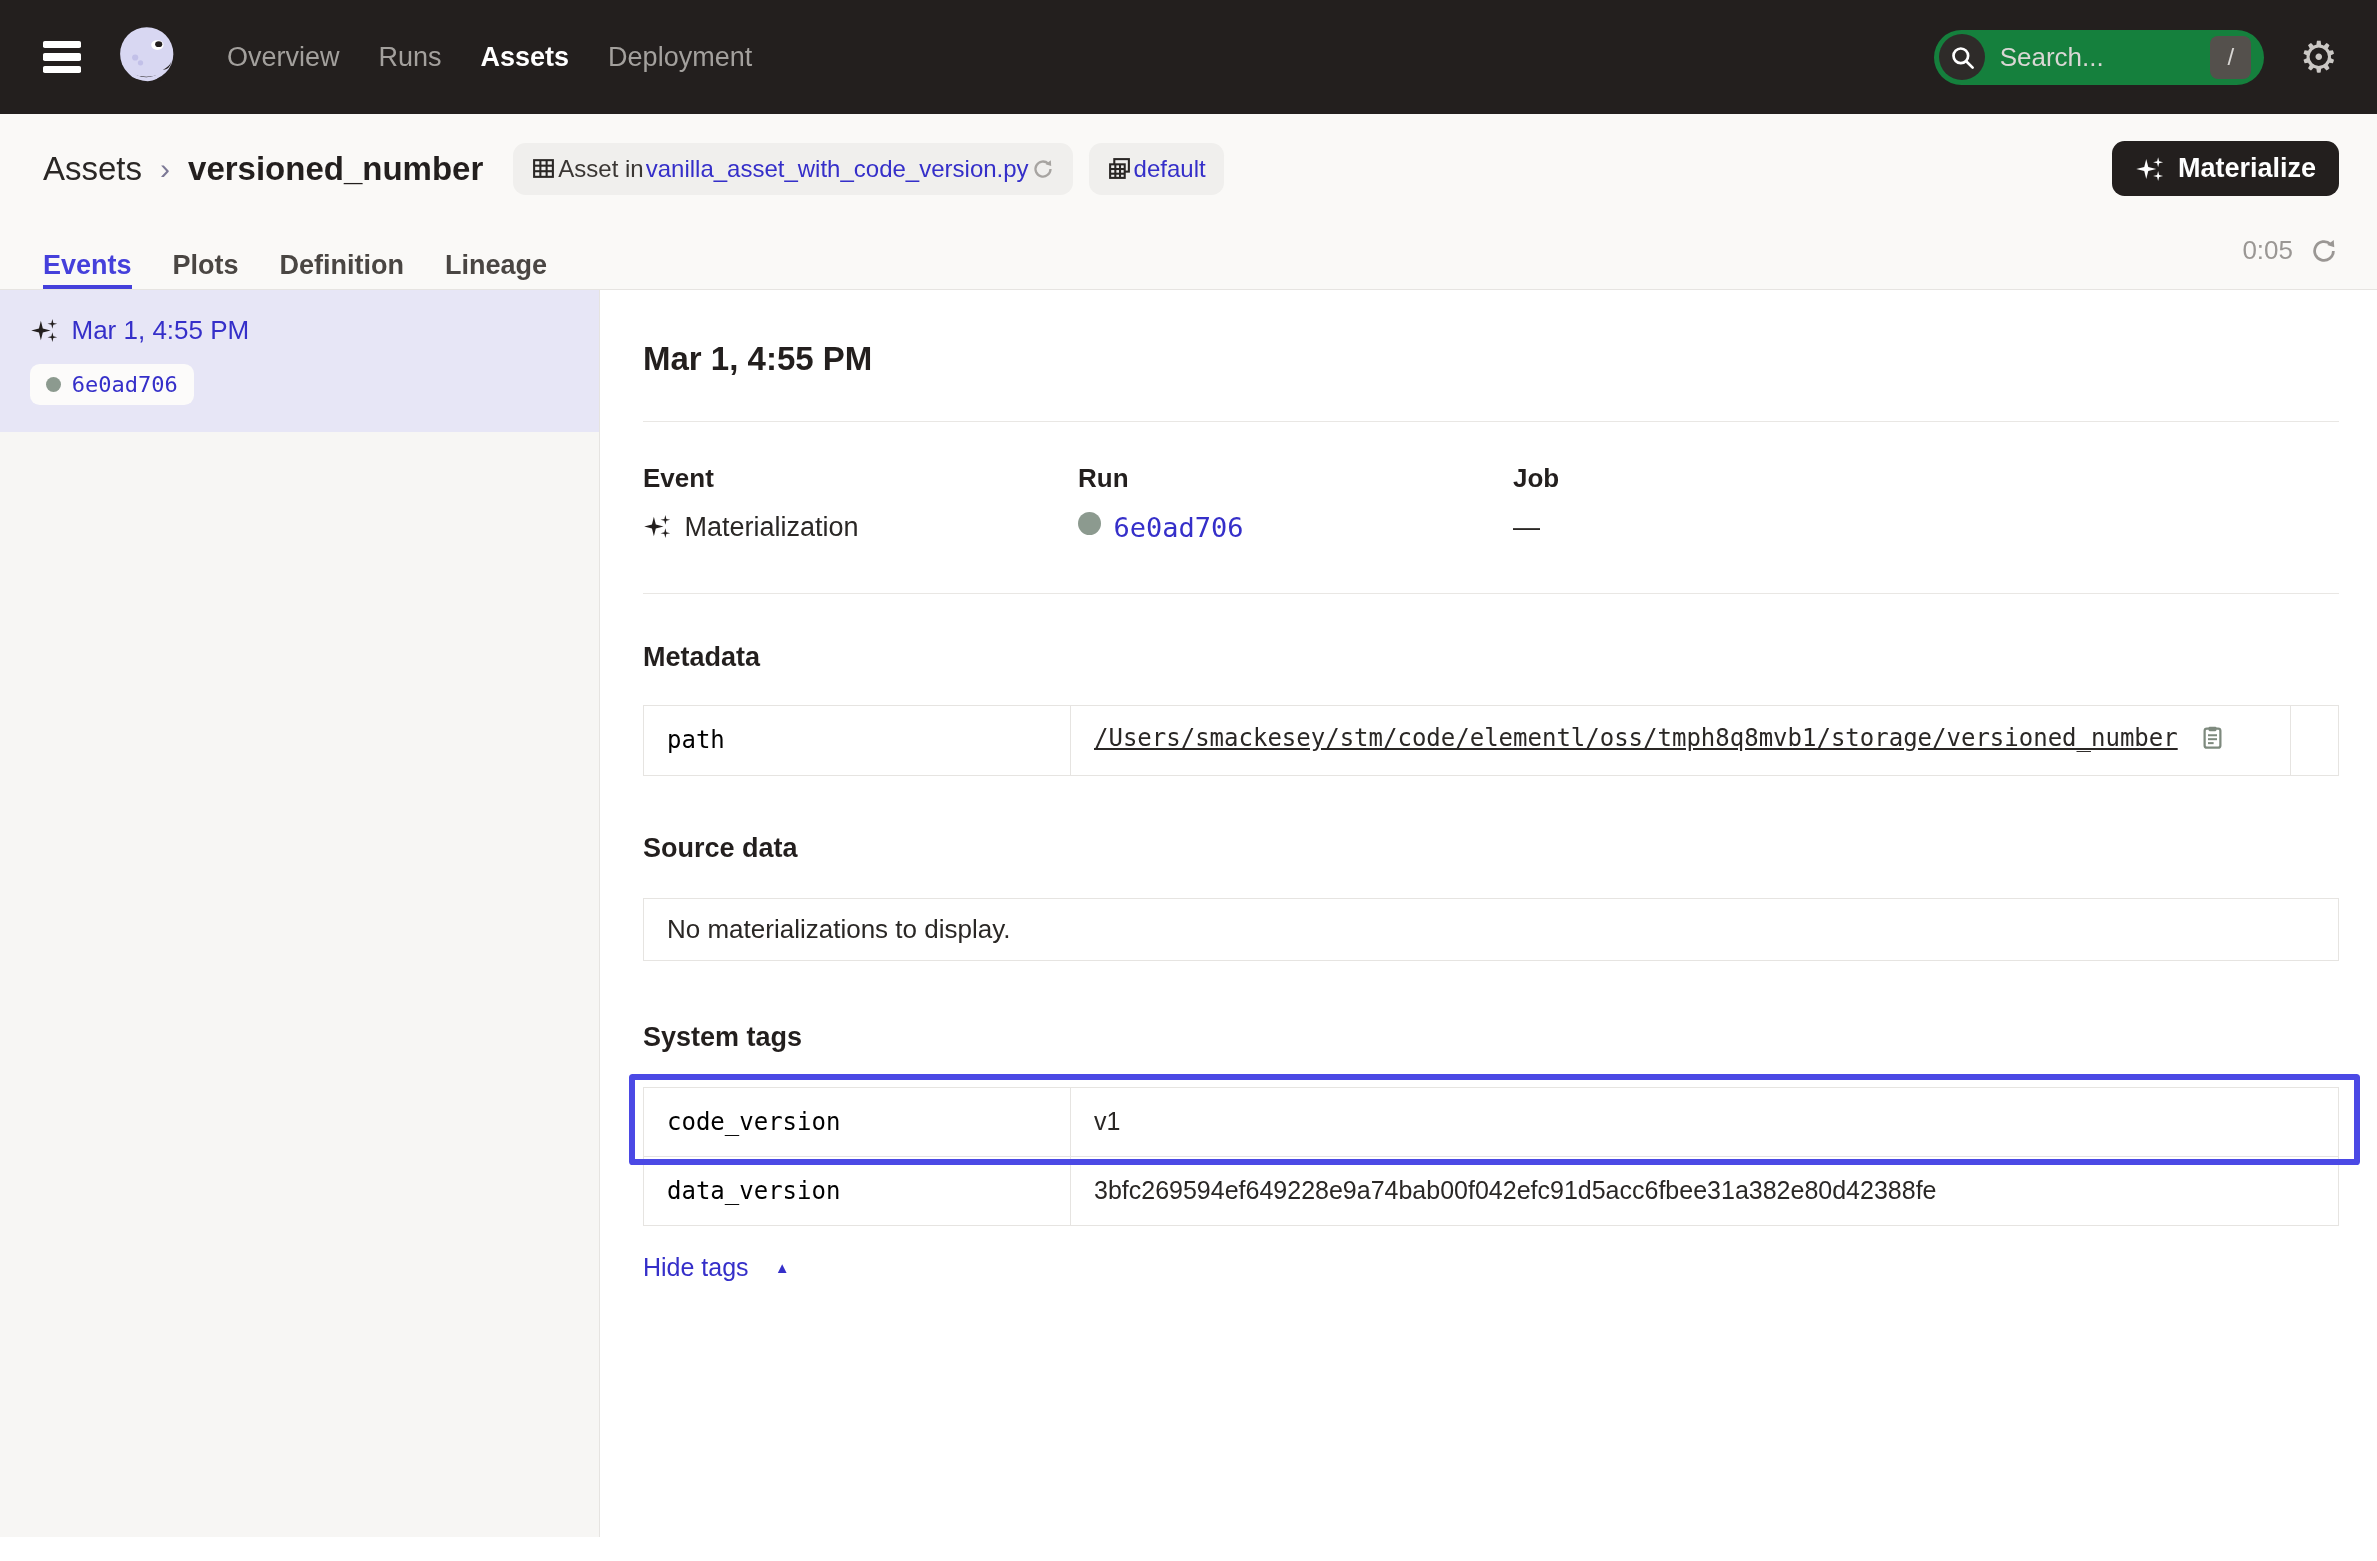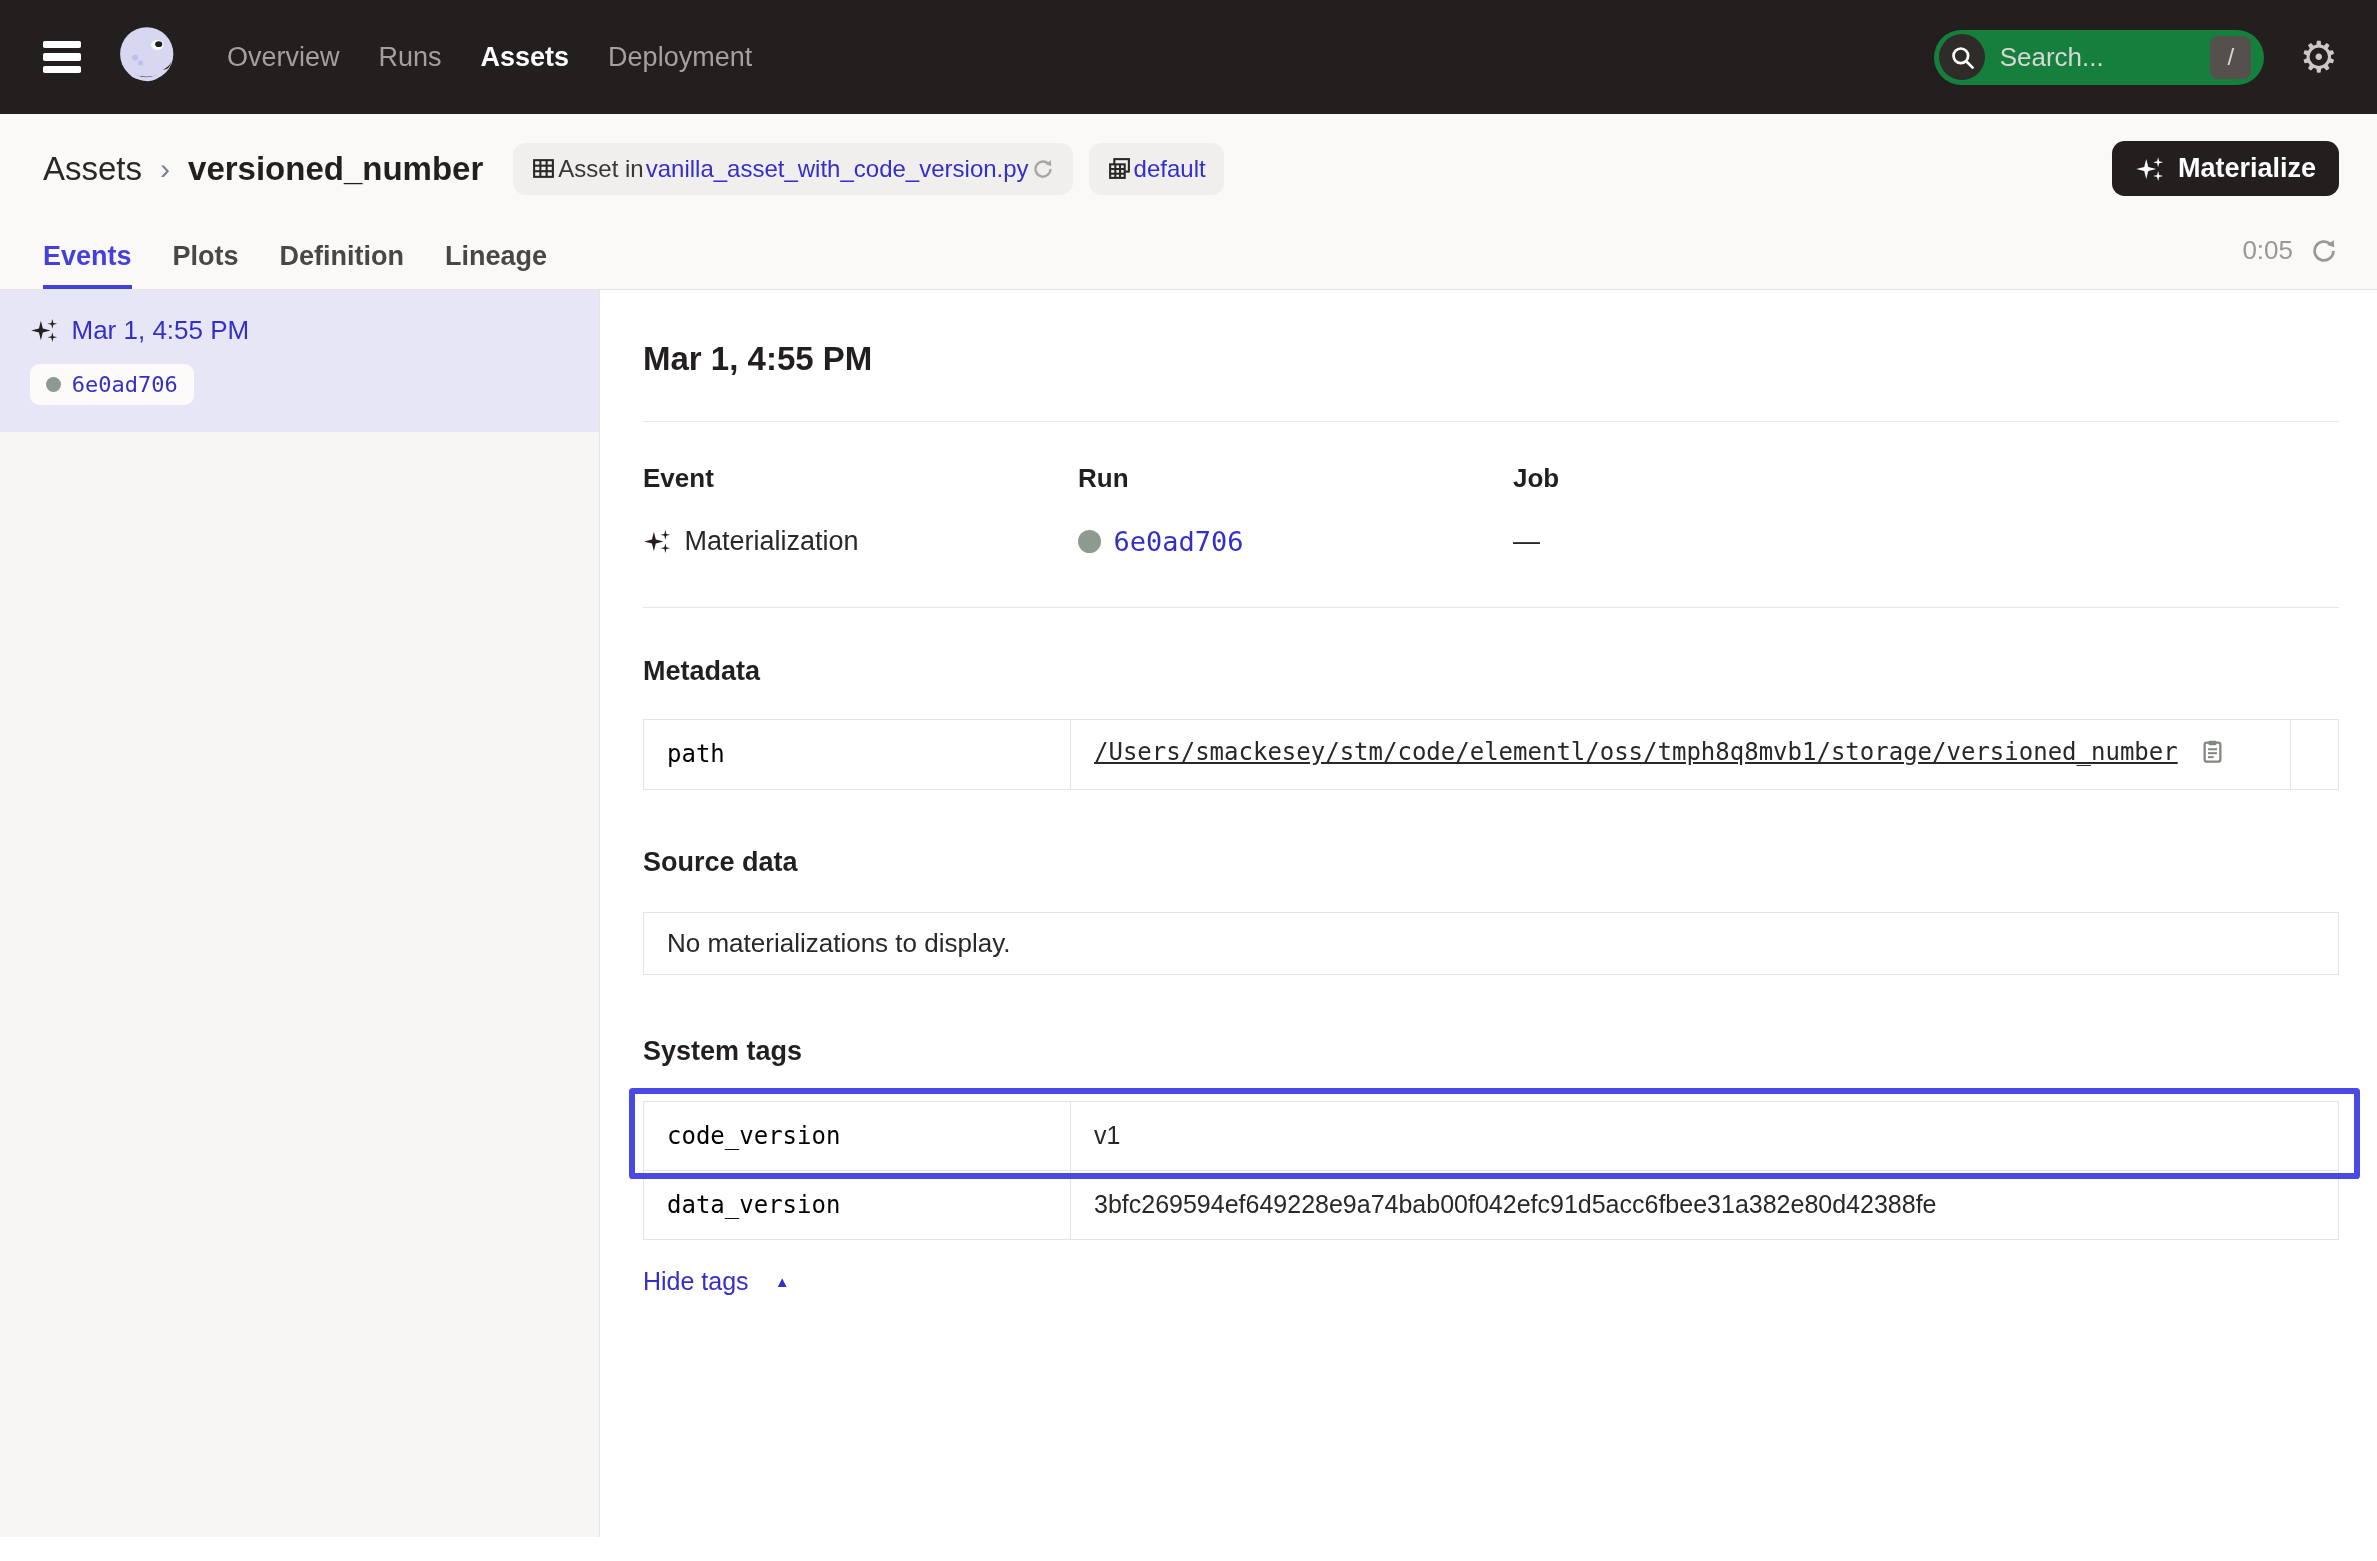--- a/index.html
+++ b/index.html
@@ -33,21 +33,21 @@
   .breadcrumb{display:flex;align-items:center;gap:18px;font-size:33px;}
   .crumb-root{color:#2A2725;font-weight:500;cursor:pointer;}
   .crumb-sep{color:#7C7996;font-size:30px;}
   .crumb-current{font-weight:700;}
   .pills{display:flex;align-items:center;gap:16px;margin-left:30px;}
   .pill{background:#F0EFED;border-radius:12.5px;height:52px;display:flex;align-items:center;gap:2px;padding:0 18px;font-size:24px;color:#3A3633;}
   .pill a{color:var(--link);text-decoration:none;cursor:pointer;}
   .mat-btn{margin-left:auto;background:#231F1E;color:#fff;height:55px;border:none;border-radius:12.5px;display:flex;align-items:center;gap:12.5px;padding:0 23px;font-size:27px;font-weight:600;font-family:"Liberation Sans",sans-serif;cursor:pointer;}
   .hrow2{display:flex;align-items:flex-end;height:89px;}
   .tabs{display:flex;gap:41px;}
-  .tab{font-size:27px;font-weight:600;color:#4A4643;padding-bottom:13px;cursor:pointer;border-bottom:4.5px solid transparent;}
+  .tab{font-size:27px;font-weight:600;color:#4A4643;padding-bottom:4px;cursor:pointer;border-bottom:4.5px solid transparent;}
   .tab.active{color:var(--accent);border-bottom-color:var(--accent);}
   .refresh-area{margin-left:auto;display:flex;align-items:center;gap:16px;padding-bottom:23px;}
   .countdown{font-size:26px;color:#9A9794;}
 
   
   .content{display:flex;height:1247px;}
   aside{width:600px;flex:none;background:var(--sidebar-bg);border-right:0.9px solid var(--border);}
   .event-item{background:var(--selected-bg);padding:25px 30px 27px;cursor:pointer;}
   .event-item .ts-row{display:flex;align-items:center;gap:12.5px;}
   .event-item .ts{font-size:26px;color:var(--link);}
@@ -56,21 +56,21 @@
   .dot.sm{width:15px;height:15px;}
   .dot.lg{width:23px;height:23px;}
   .run-badge .rid{font-size:22px;color:var(--link);}
 
   main{flex:1;background:#fff;padding:0 38px 0 43px;overflow:hidden;}
   .main-title{font-size:33px;font-weight:700;margin-top:50px;}
   .divider{height:0.9px;background:#E9E7E4;margin-top:43px;}
   .summary{display:flex;margin-top:41px;}
   .sum-col{width:435px;}
   .sum-label{font-size:26px;font-weight:700;}
-  .sum-value{margin-top:32px;display:flex;align-items:center;gap:12.5px;font-size:27px;color:#2A2725;}
+  .sum-value{margin-top:18px;display:flex;gap:12.5px;font-size:27px;color:#2A2725;}
   .sum-value .runlink{font-size:27px;color:var(--link);text-decoration:none;cursor:pointer;}
   .section-h{font-size:27px;font-weight:700;}
   .meta-h{margin-top:48px;}
   table.kv{border-collapse:collapse;width:100%;margin-top:32px;}
   table.kv td{border:0.9px solid var(--border);height:70px;font-size:24px;vertical-align:middle;}
   td.k{width:427px;padding-left:23px;color:#000000;}
   td.v{padding-left:23px;color:#2A2725;}
   td.stub{width:48px;}
   .pathlink{color:#2A2725;text-decoration:underline;cursor:pointer;}
   .copy-icon{display:inline-block;vertical-align:-5.4px;margin-left:14.3px;cursor:pointer;}

